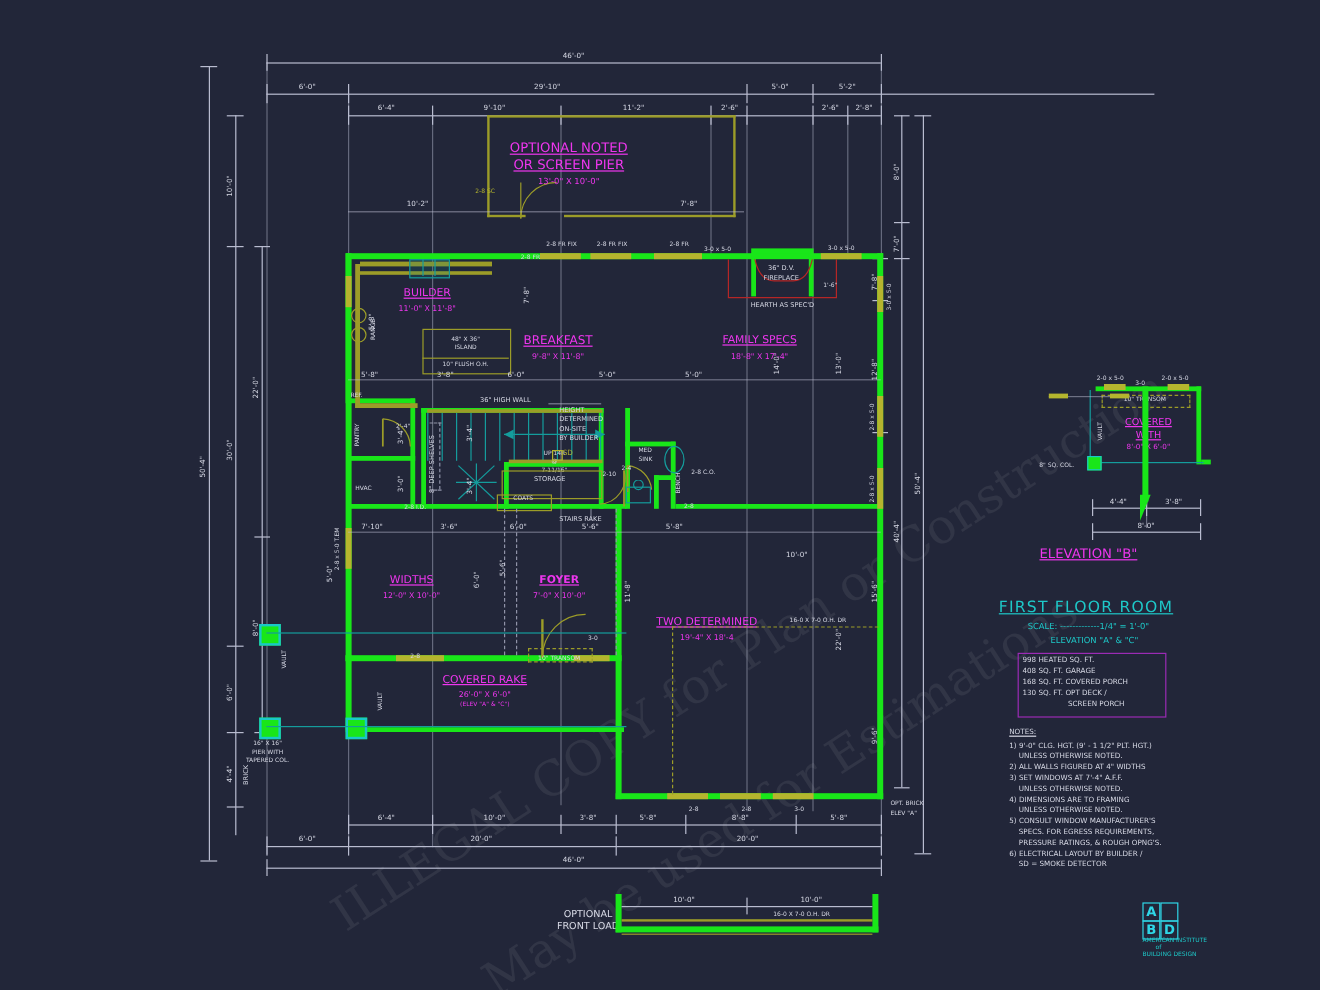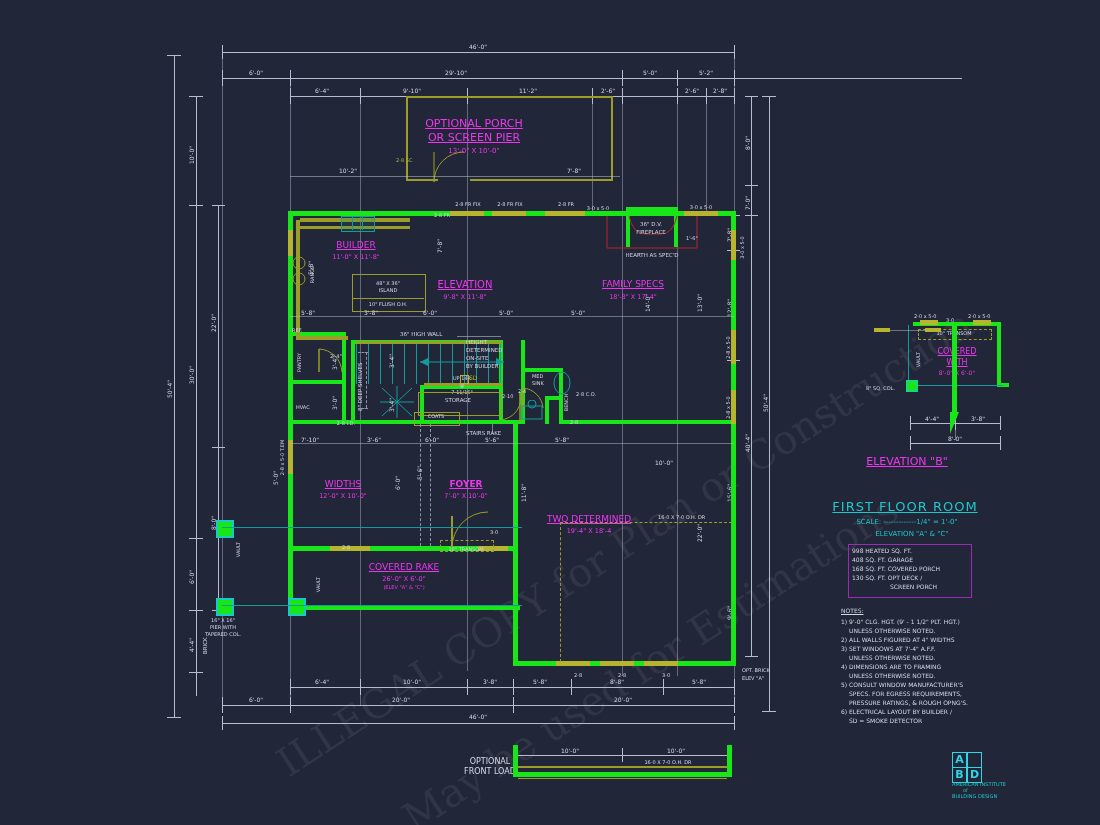--- a/index.html
+++ b/index.html
@@ -152,21 +152,21 @@
   <div class="lny" style="left:611px;top:96px;width:2px;height:85px;"></div>
   <div class="lny" style="left:406px;top:96px;width:207px;height:2px;"></div>
   <div class="lny" style="left:406px;top:179px;width:32px;height:2px;"></div>
   <div class="lny" style="left:470px;top:179px;width:143px;height:2px;"></div>
 
   <svg class="abs" style="left:432px;top:150px;" width="44" height="34">
     <path d="M2 32 A30 30 0 0 1 32 2" stroke="#9c9c28" fill="none" stroke-width="1"></path>
     <line x1="2" y1="32" x2="2" y2="2" stroke="#9c9c28" stroke-width="1"></line>
   </svg>
   <div class="txt t5 c-yel" style="left:396px;top:158px;">2-8 SC</div>
-  <div class="txt t11 c-mag ctr ul" style="left:474px;top:118px;">OPTIONAL PORCH</div>
+  <div class="txt t11 c-mag ctr ul" style="left:474px;top:118px;">OPTIONAL NOTED</div>
   <div class="txt t11 c-mag ctr ul" style="left:474px;top:132px;">OR SCREEN PIER</div>
   <div class="txt t7 c-mag ctr" style="left:474px;top:148px;">13'-0" X 10'-0"</div>
   <div class="txt t6 c-white ctr" style="left:348px;top:168px;">10'-2"</div>
   <div class="txt t6 c-white ctr" style="left:574px;top:168px;">7'-8"</div>
   <div class="lnw" style="left:290px;top:176px;width:330px;height:1px;opacity:.55;"></div>
 
   <div class="wall" style="left:288px;top:211px;width:448px;height:5px;"></div>
 
   <div class="wall" style="left:288px;top:211px;width:5px;height:340px;"></div>
 
@@ -340,21 +340,21 @@
   <div class="txt t5 c-white vert2" style="left:728px;top:405px;">2-8 x 5-0</div>
   <div class="txt t5 c-white vert2" style="left:282px;top:455px;">2-8 x 5-0 T.EM</div>
   <div class="txt t5 c-white ctr" style="left:346px;top:421px;">2-8 I.D.</div>
   <div class="txt t5 c-white ctr" style="left:346px;top:545px;">2-8</div>
   <div class="txt t5 c-white ctr" style="left:578px;top:673px;">2-8</div>
   <div class="txt t5 c-white ctr" style="left:622px;top:673px;">2-8</div>
   <div class="txt t5 c-white ctr" style="left:666px;top:673px;">3-0</div>
 
   <div class="txt t9 c-mag ctr ul" style="left:356px;top:241px;">BUILDER</div>
   <div class="txt t65 c-mag ctr" style="left:356px;top:254px;">11'-0" X 11'-8"</div>
-  <div class="txt t10 c-mag ctr ul" style="left:465px;top:280px;font-size:10px;">ELEVATION</div>
+  <div class="txt t10 c-mag ctr ul" style="left:465px;top:280px;font-size:10px;">BREAKFAST</div>
   <div class="txt t65 c-mag ctr" style="left:465px;top:294px;">9'-8" X 11'-8"</div>
   <div class="txt t9 c-mag ctr ul" style="left:633px;top:280px;">FAMILY SPECS</div>
   <div class="txt t65 c-mag ctr" style="left:633px;top:294px;">18'-8" X 17'-4"</div>
   <div class="txt t9 c-mag ctr ul" style="left:343px;top:480px;">WIDTHS</div>
   <div class="txt t65 c-mag ctr" style="left:343px;top:493px;">12'-0" X 10'-0"</div>
   <div class="txt t9 c-mag ctr ul" style="left:466px;top:480px;font-weight:bold;">FOYER</div>
   <div class="txt t65 c-mag ctr" style="left:466px;top:493px;">7'-0" X 10'-0"</div>
   <div class="txt t9 c-mag ctr ul" style="left:589px;top:515px;">TWO DETERMINED</div>
   <div class="txt t65 c-mag ctr" style="left:589px;top:528px;">19'-4" X 18'-4</div>
   <div class="txt t9 c-mag ctr ul" style="left:404px;top:563px;">COVERED RAKE</div>

